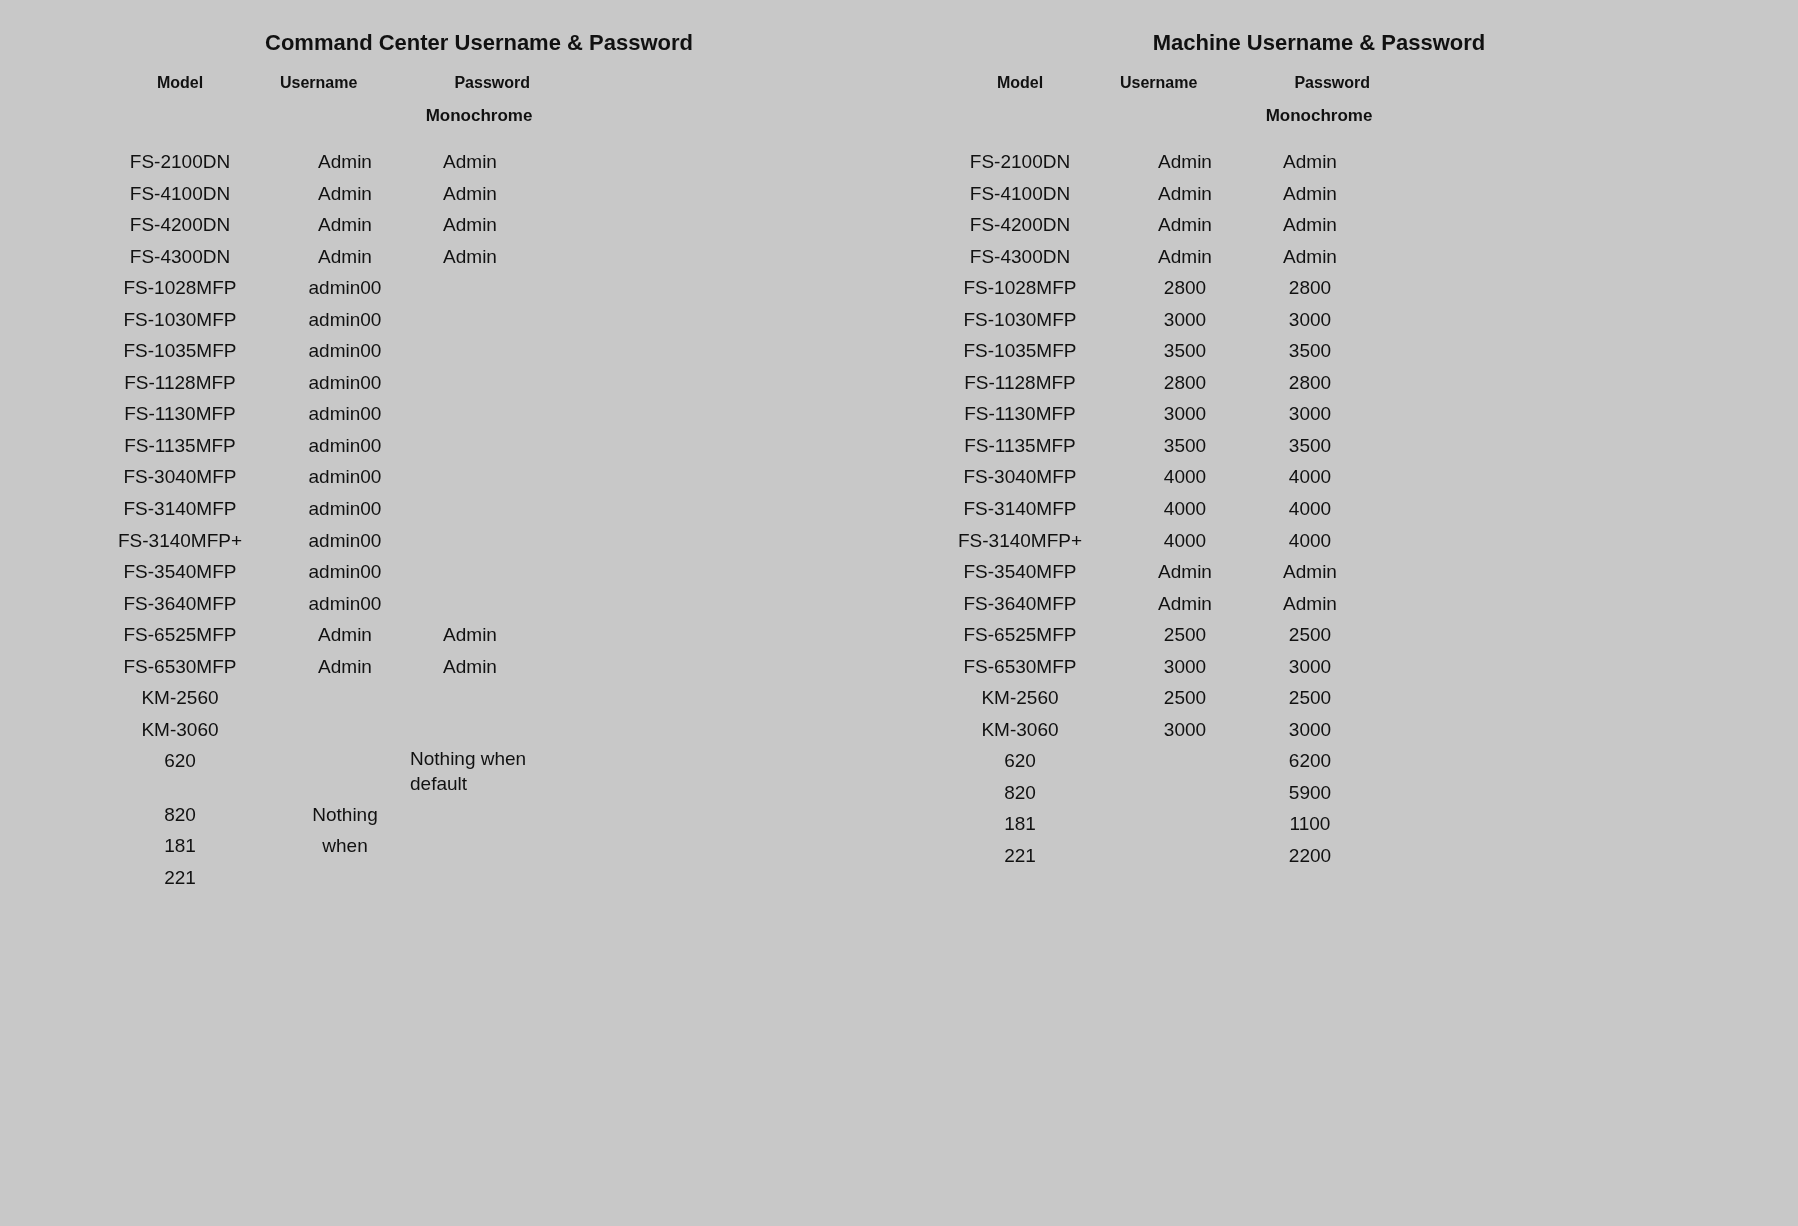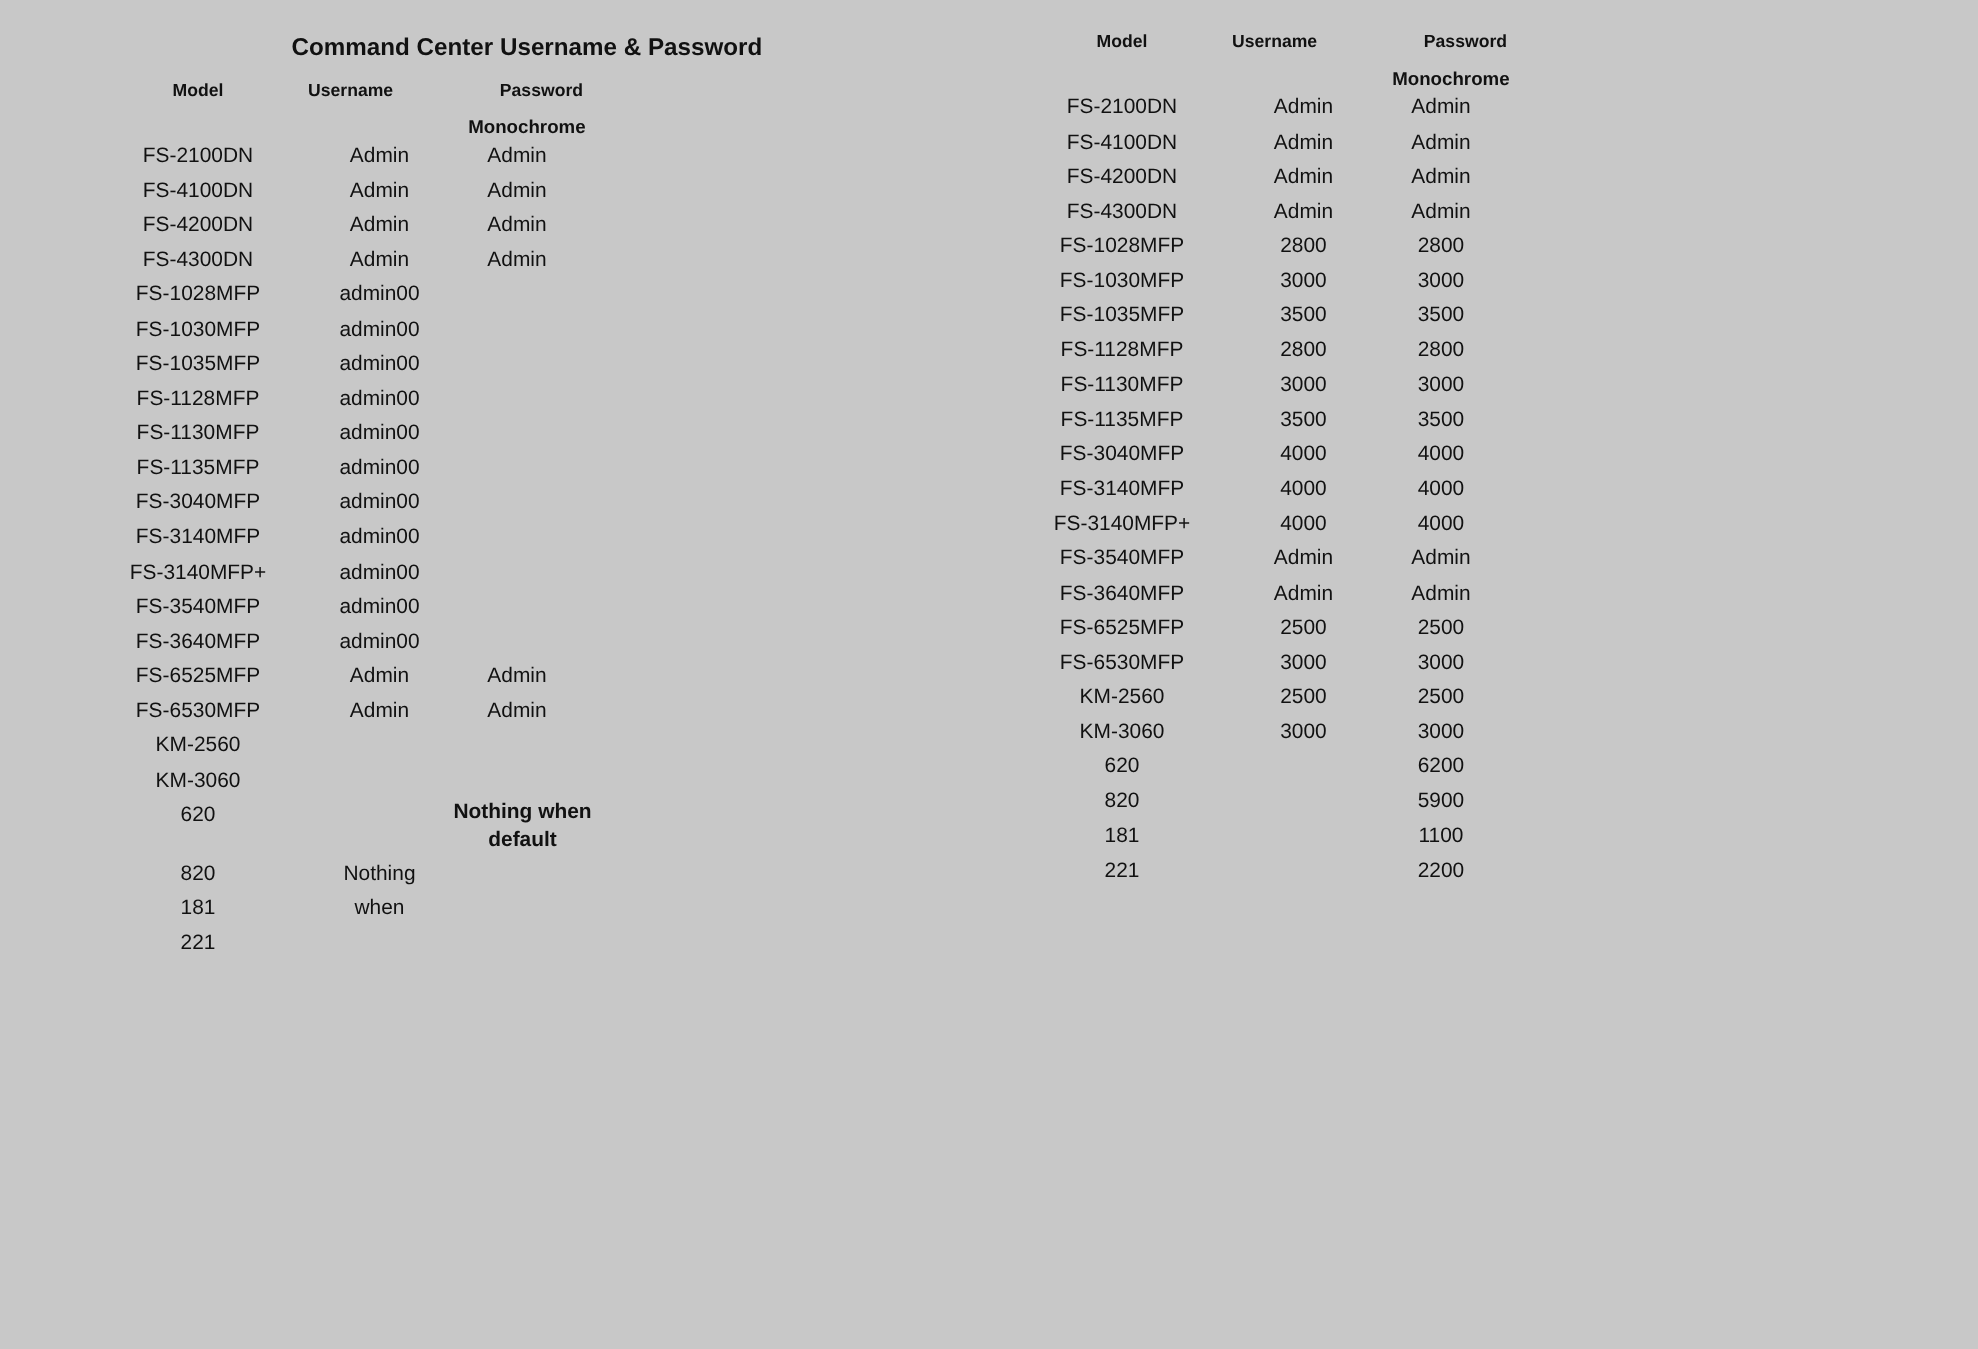--- a/index.html
+++ b/index.html
@@ -42,38 +42,37 @@
       font-size: 16px;
     }
     .col-model { width: 200px; text-align: center; }
     .col-username { width: 130px; text-align: left; }
     .col-password { width: 120px; text-align: right; }
 
     .category-header {
       font-weight: bold;
       font-size: 17px;
       text-align: center;
-      margin: 14px 0 0 0;
+      margin: 14px 0 20px 0;
     }
     .data-row {
       display: flex;
       flex-direction: row;
       padding: 2px 0;
       font-size: 19px;
       line-height: 1.45;
     }
     .cell-model { width: 200px; text-align: center; }
     .cell-username { width: 130px; text-align: center; }
     .cell-password { width: 120px; text-align: center; }
 
     .note-cell {
       width: 130px;
-      text-align: center;
+      text-align: left;
       line-height: 1.3;
-      font-weight: bold;
     }
   </style>
 </head>
 <body>
 
 <div class="page">
   <div class="two-column">
 
     <div class="column">
       <div class="section-title">Command Center Username &amp; Password</div>
@@ -198,20 +197,21 @@
             <div class="cell-model">221</div>
             <div class="cell-username"></div>
             <div class="cell-password"></div>
           </div>
         </div>
     </div>
 
     <div class="column-divider"></div>
 
     <div class="column">
+      <div class="section-title">Machine Username &amp; Password</div>
       <div class="col-headers">
         <div class="col-model">Model</div>
         <div class="col-username">Username</div>
         <div class="col-password">Password</div>
       </div>
       <div id="right-categories">
           <div class="category-header">Monochrome</div>
           <div class="data-row">
             <div class="cell-model">FS-2100DN</div>
             <div class="cell-username">Admin</div>

